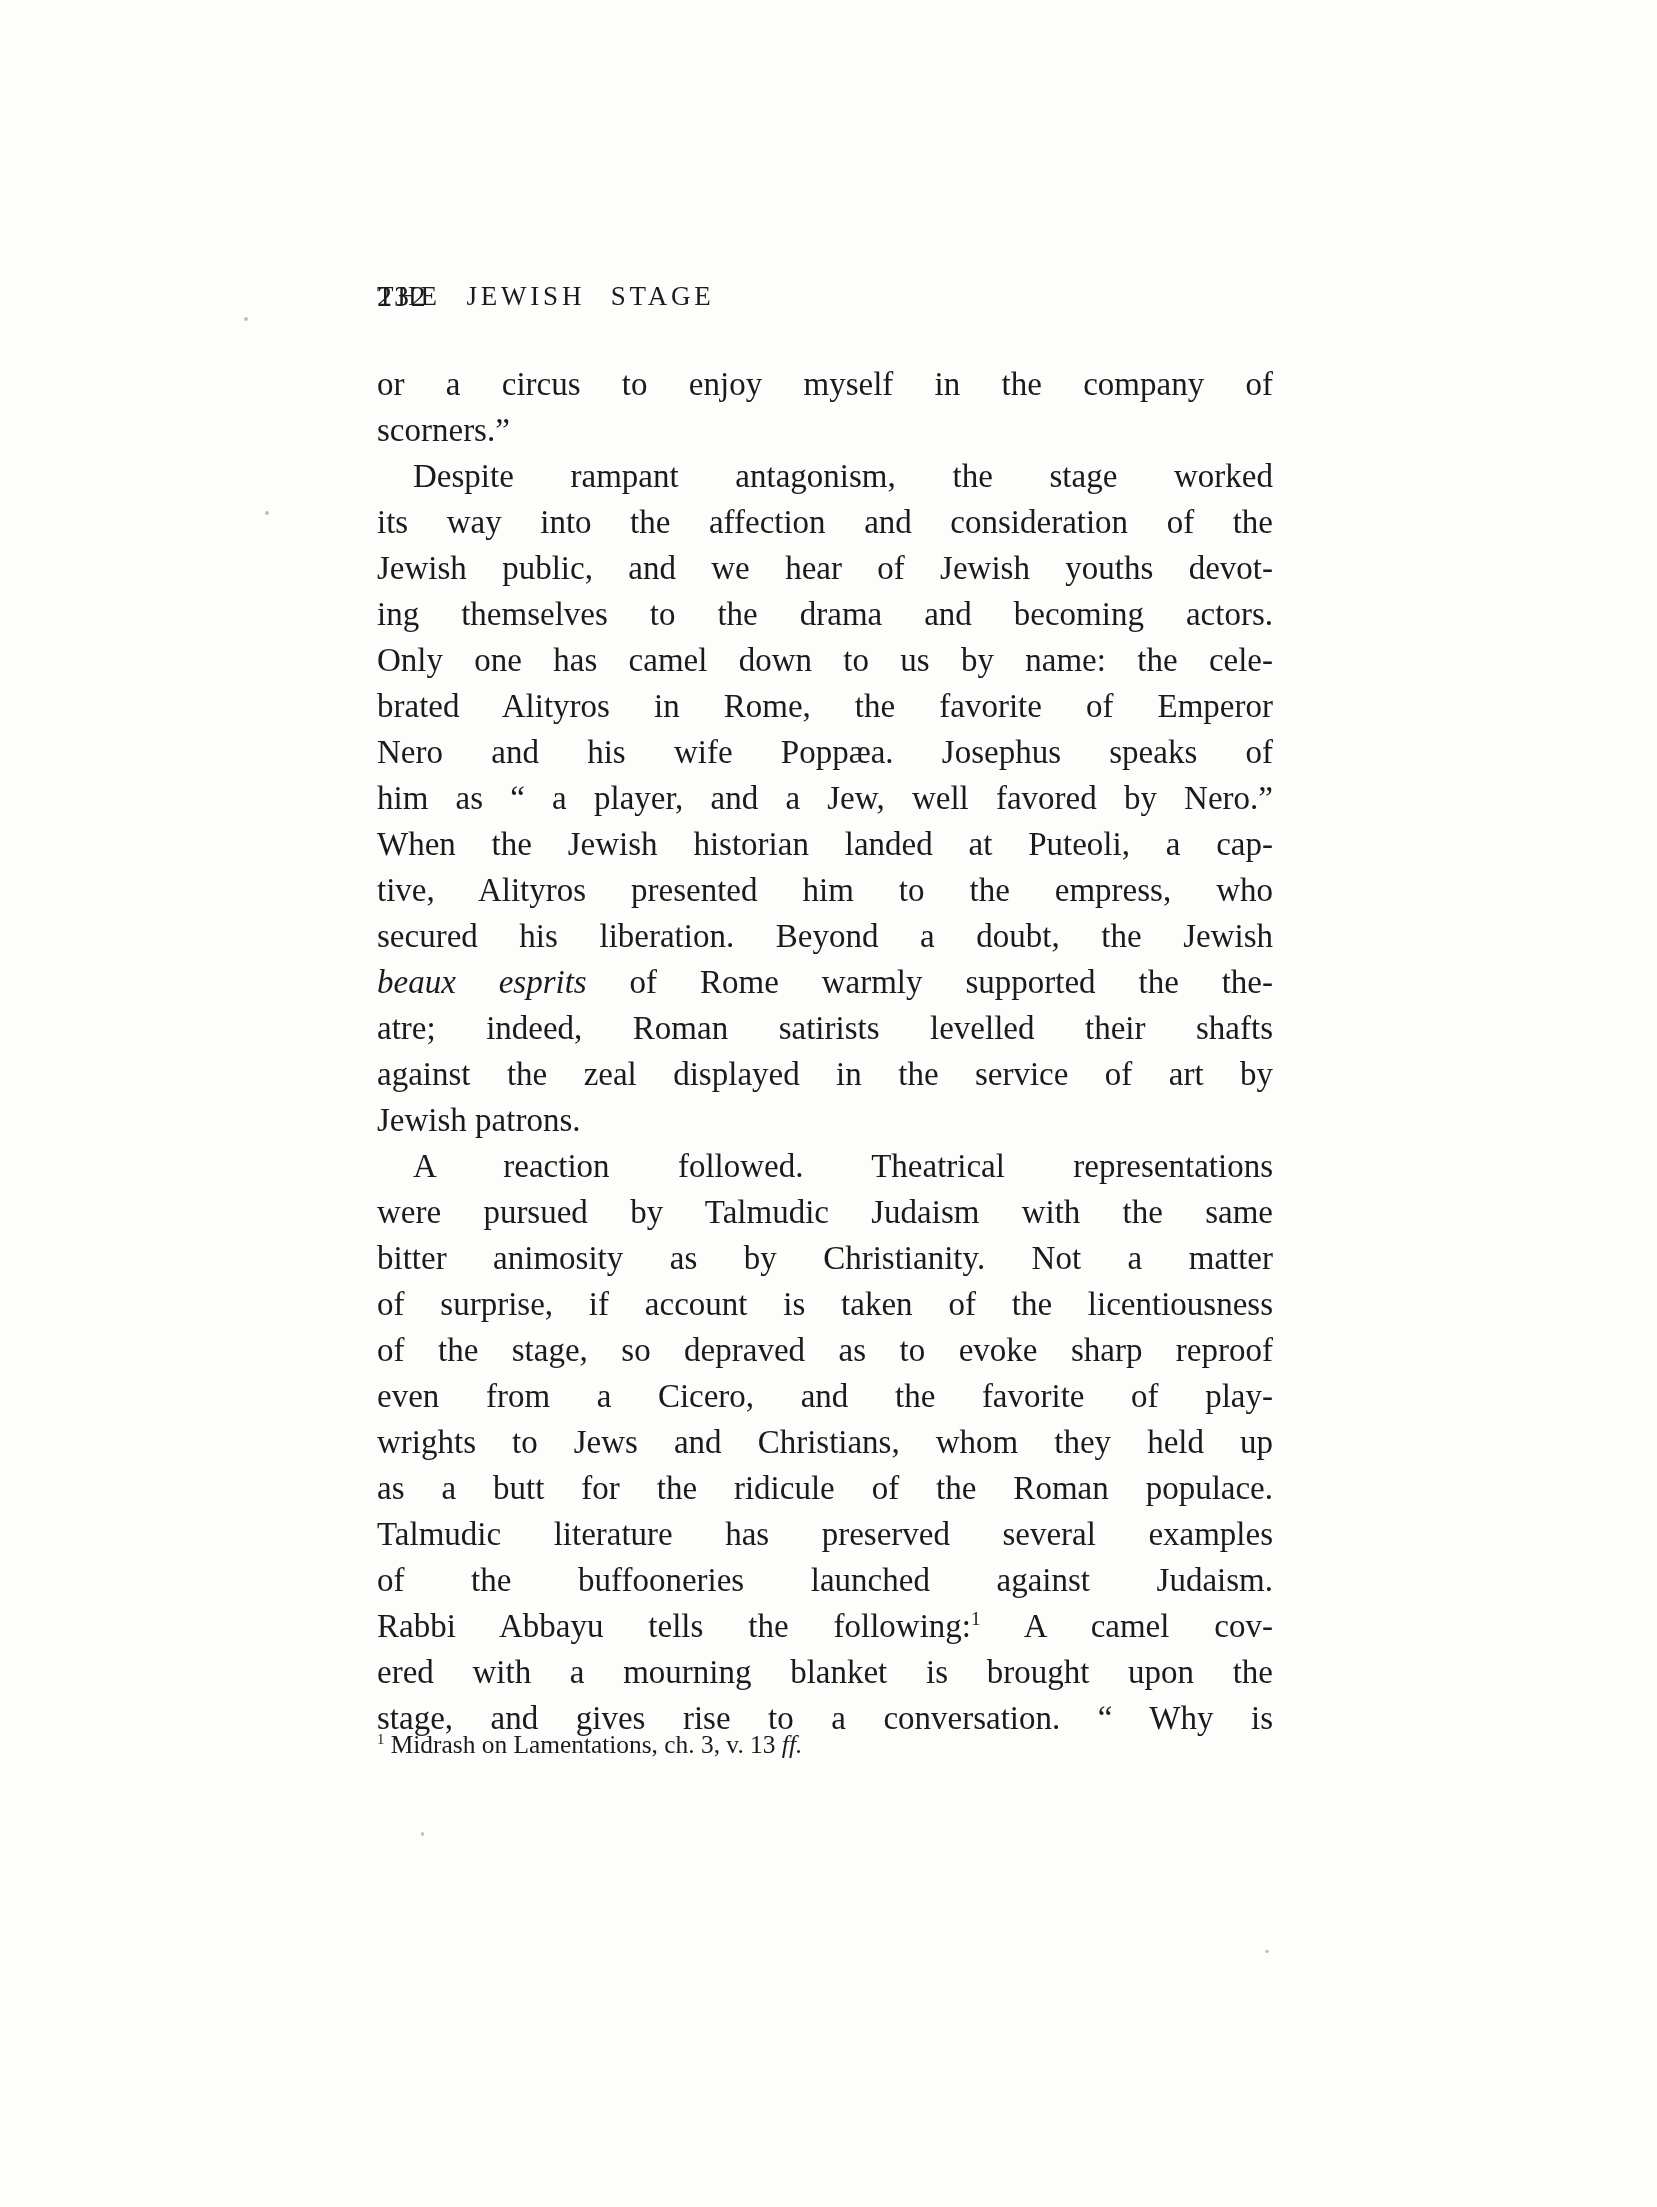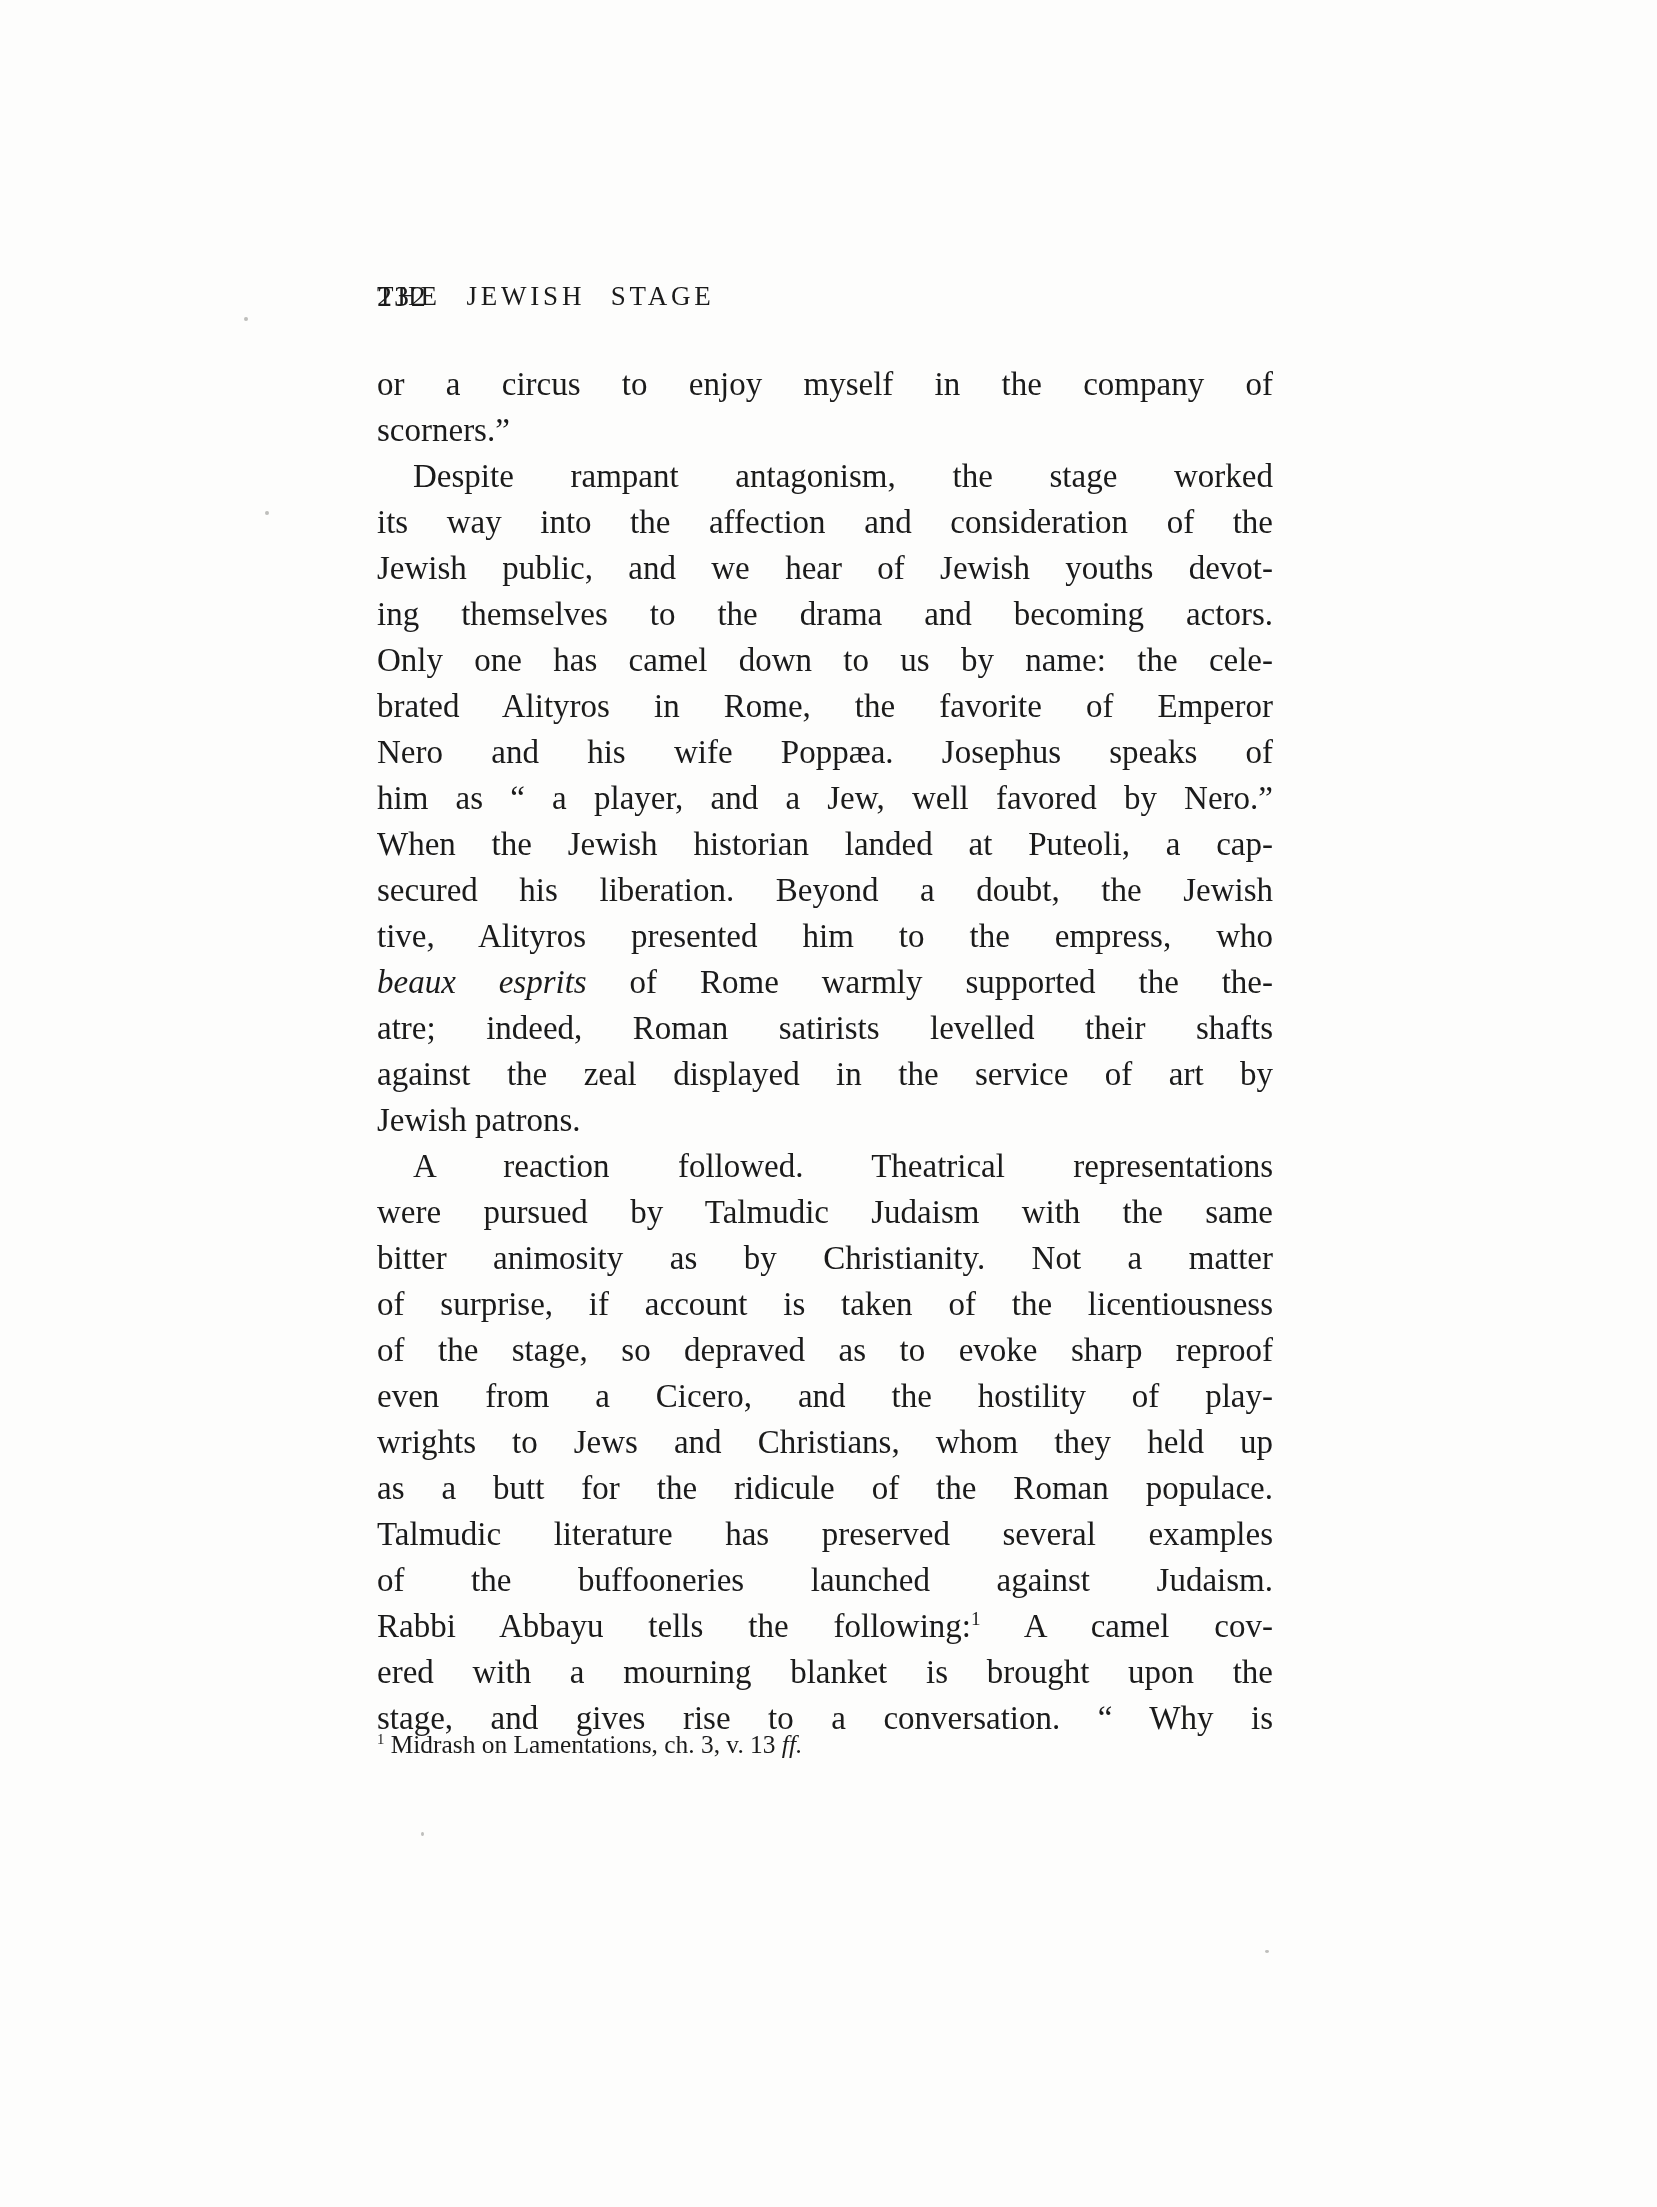--- a/index.html
+++ b/index.html
@@ -100,32 +100,32 @@
       <div class="line para-end"><span>scorners.”</span></div>
       <div class="line indent"><span>Despite rampant antagonism, the stage worked</span></div>
       <div class="line"><span>its way into the affection and consideration of the</span></div>
       <div class="line"><span>Jewish public, and we hear of Jewish youths devot-</span></div>
       <div class="line"><span>ing themselves to the drama and becoming actors.</span></div>
       <div class="line"><span>Only one has camel down to us by name: the cele-</span></div>
       <div class="line"><span>brated Alityros in Rome, the favorite of Emperor</span></div>
       <div class="line"><span>Nero and his wife Poppæa.  Josephus speaks of</span></div>
       <div class="line"><span>him as “ a player, and a Jew, well favored by Nero.”</span></div>
       <div class="line"><span>When the Jewish historian landed at Puteoli, a cap-</span></div>
+      <div class="line"><span>tive, Alityros presented him to the empress, who</span></div>
       <div class="line"><span>secured his liberation.  Beyond a doubt, the Jewish</span></div>
-      <div class="line"><span>tive, Alityros presented him to the empress, who</span></div>
       <div class="line"><span class="italic">beaux esprits</span><span> of Rome warmly supported the the-</span></div>
       <div class="line"><span>atre; indeed, Roman satirists levelled their shafts</span></div>
       <div class="line"><span>against the zeal displayed in the service of art by</span></div>
       <div class="line para-end"><span>Jewish patrons.</span></div>
       <div class="line indent"><span>A reaction followed.  Theatrical representations</span></div>
       <div class="line"><span>were pursued by Talmudic Judaism with the same</span></div>
       <div class="line"><span>bitter animosity as by Christianity.  Not a matter</span></div>
       <div class="line"><span>of surprise, if account is taken of the licentiousness</span></div>
       <div class="line"><span>of the stage, so depraved as to evoke sharp reproof</span></div>
-      <div class="line"><span>even from a Cicero, and the hostility of play-</span></div>
+      <div class="line"><span>even from a Cicero, and the favorite of play-</span></div>
       <div class="line"><span>wrights to Jews and Christians, whom they held up</span></div>
       <div class="line"><span>as a butt for the ridicule of the Roman populace.</span></div>
       <div class="line"><span>Talmudic literature has preserved several examples</span></div>
       <div class="line"><span>of the buffooneries launched against Judaism.</span></div>
       <div class="line"><span>Rabbi Abbayu tells the following:</span><span class="sup">1</span><span>  A camel cov-</span></div>
       <div class="line"><span>ered with a mourning blanket is brought upon the</span></div>
       <div class="line"><span>stage, and gives rise to a conversation.  “ Why is</span></div>
     </div>
 
   <div class="footnote">

